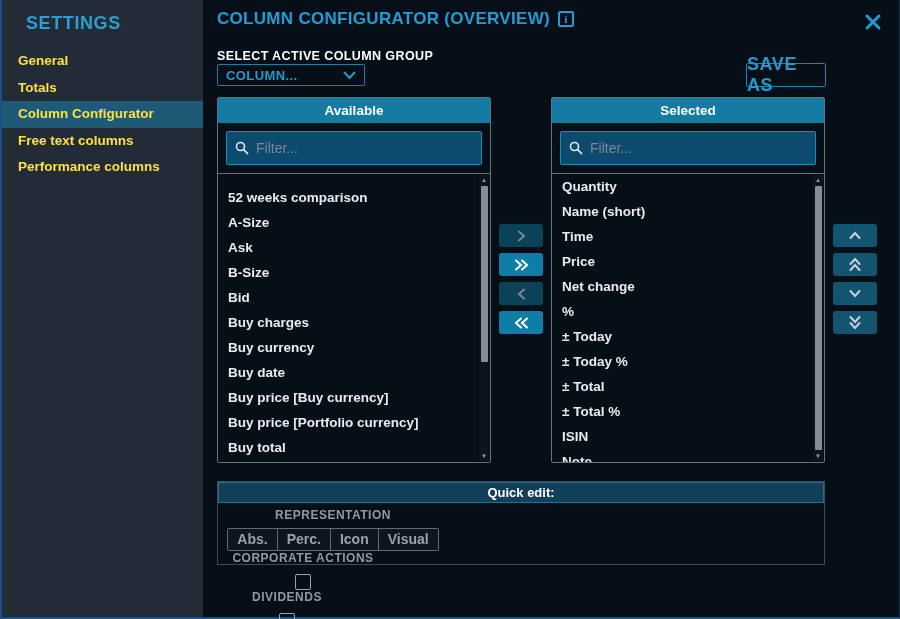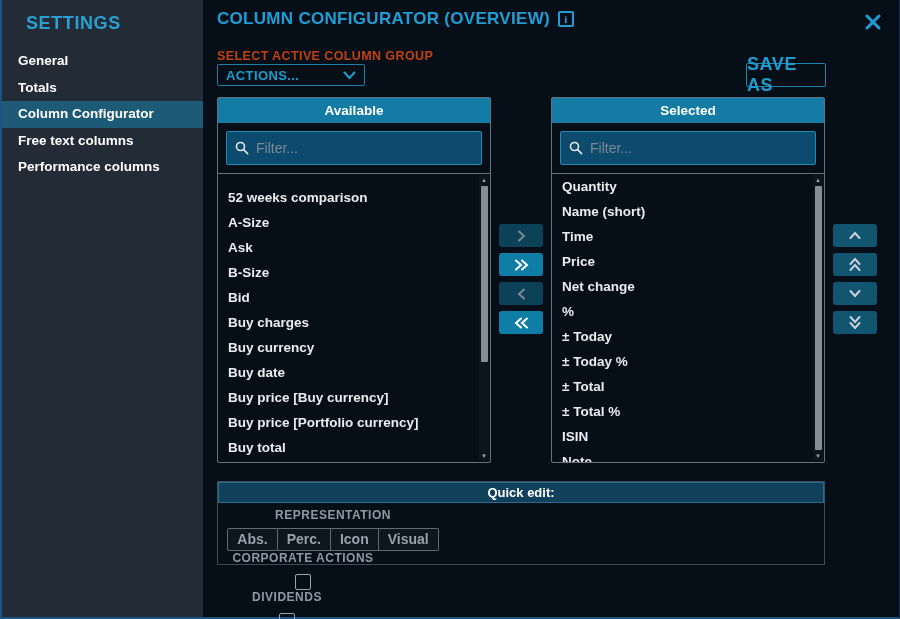--- a/index.html
+++ b/index.html
@@ -6,32 +6,32 @@
   html,body { width:900px; height:619px; }
   body { font-family:"Liberation Sans","DejaVu Sans",sans-serif; background:#060F18; overflow:hidden; }
 
   .app { display:flex; width:900px; height:619px;
          border-left:2px solid #1B5183; border-bottom:2px solid #1B5183; border-right:1px solid #122C45;
          background:#060F18; }
 
   
   .sidebar { width:201px; flex-shrink:0; background:#222B36; }
   .sidebar-title { color:#2C9FD1; font-size:18px; font-weight:bold; letter-spacing:.6px; padding:13px 0 14px 24px; }
-  .side-item { height:26.5px; line-height:26.5px; padding-left:16px; color:#ffffff; font-size:13.5px; font-weight:bold; cursor:pointer; white-space:nowrap; }
+  .side-item { height:26.5px; line-height:26.5px; padding-left:16px; color:#fde047; font-size:13.5px; font-weight:bold; cursor:pointer; white-space:nowrap; }
   .side-item.active { background:#1C5A75; }
 
   
   .main { flex:1; position:relative; }
   .main-title { position:absolute; left:14px; top:9px; display:flex; align-items:center; gap:8px;
                 color:#209DD4; font-size:17px; font-weight:bold; letter-spacing:.3px; }
   .info-icon { width:16px; height:16px; border:2px solid #209DD4; border-radius:2px; color:#209DD4;
                font:bold 11px "Liberation Serif","DejaVu Serif",serif; display:flex; align-items:center; justify-content:center; }
   .close-btn { position:absolute; right:17px; top:13px; width:18px; height:18px; cursor:pointer; color:#209DD4; }
 
-  .group-label { position:absolute; left:14px; top:49px; color:#c2410c; font-size:12.5px; font-weight:bold; letter-spacing:.4px; }
+  .group-label { position:absolute; left:14px; top:49px; color:#ffffff; font-size:12.5px; font-weight:bold; letter-spacing:.4px; }
   .group-select { position:absolute; left:14px; top:64px; width:148px; height:22px; border:1px solid #1C7FA8; border-radius:2px;
                   display:flex; align-items:center; justify-content:space-between; padding:0 8px;
                   color:#1F9CCD; font-size:13px; font-weight:bold; letter-spacing:.4px; cursor:pointer; }
   .save-as-btn { position:absolute; right:73px; top:63px; width:80px; height:24px; border:1px solid #1F85AD; border-radius:2px;
                  color:#1F9CCD; font-size:18px; font-weight:bold; letter-spacing:.6px; background:transparent;
                  display:flex; align-items:center; justify-content:center; cursor:pointer; }
 
   
   .lists { position:absolute; left:14px; top:97px; display:flex; }
   .panel { width:274px; height:366px; border:1px solid #66727E; border-radius:2px; background:#060F18;
@@ -117,21 +117,21 @@
 
     <div class="close-btn">
       <svg width="18" height="18" viewBox="0 0 18 18">
           <path d="M3 3 L15 15 M15 3 L3 15" stroke="currentColor" stroke-width="3" stroke-linecap="round" fill="none"></path>
         </svg>
     </div>
 
     <div class="group-label">SELECT ACTIVE COLUMN GROUP</div>
 
     <div class="group-select">
-      <span>ACTIONS...</span>
+      <span>COLUMN...</span>
       <svg width="13" height="9" viewBox="0 0 13 9">
           <path d="M1.5 1.5 L6.5 7 L11.5 1.5" stroke="#1F9CCD" stroke-width="2" fill="none" stroke-linecap="round"></path>
         </svg>
     </div>
 
     <div class="save-as-btn">
       <span>SAVE AS</span>
     </div>
 
     <div class="lists">

